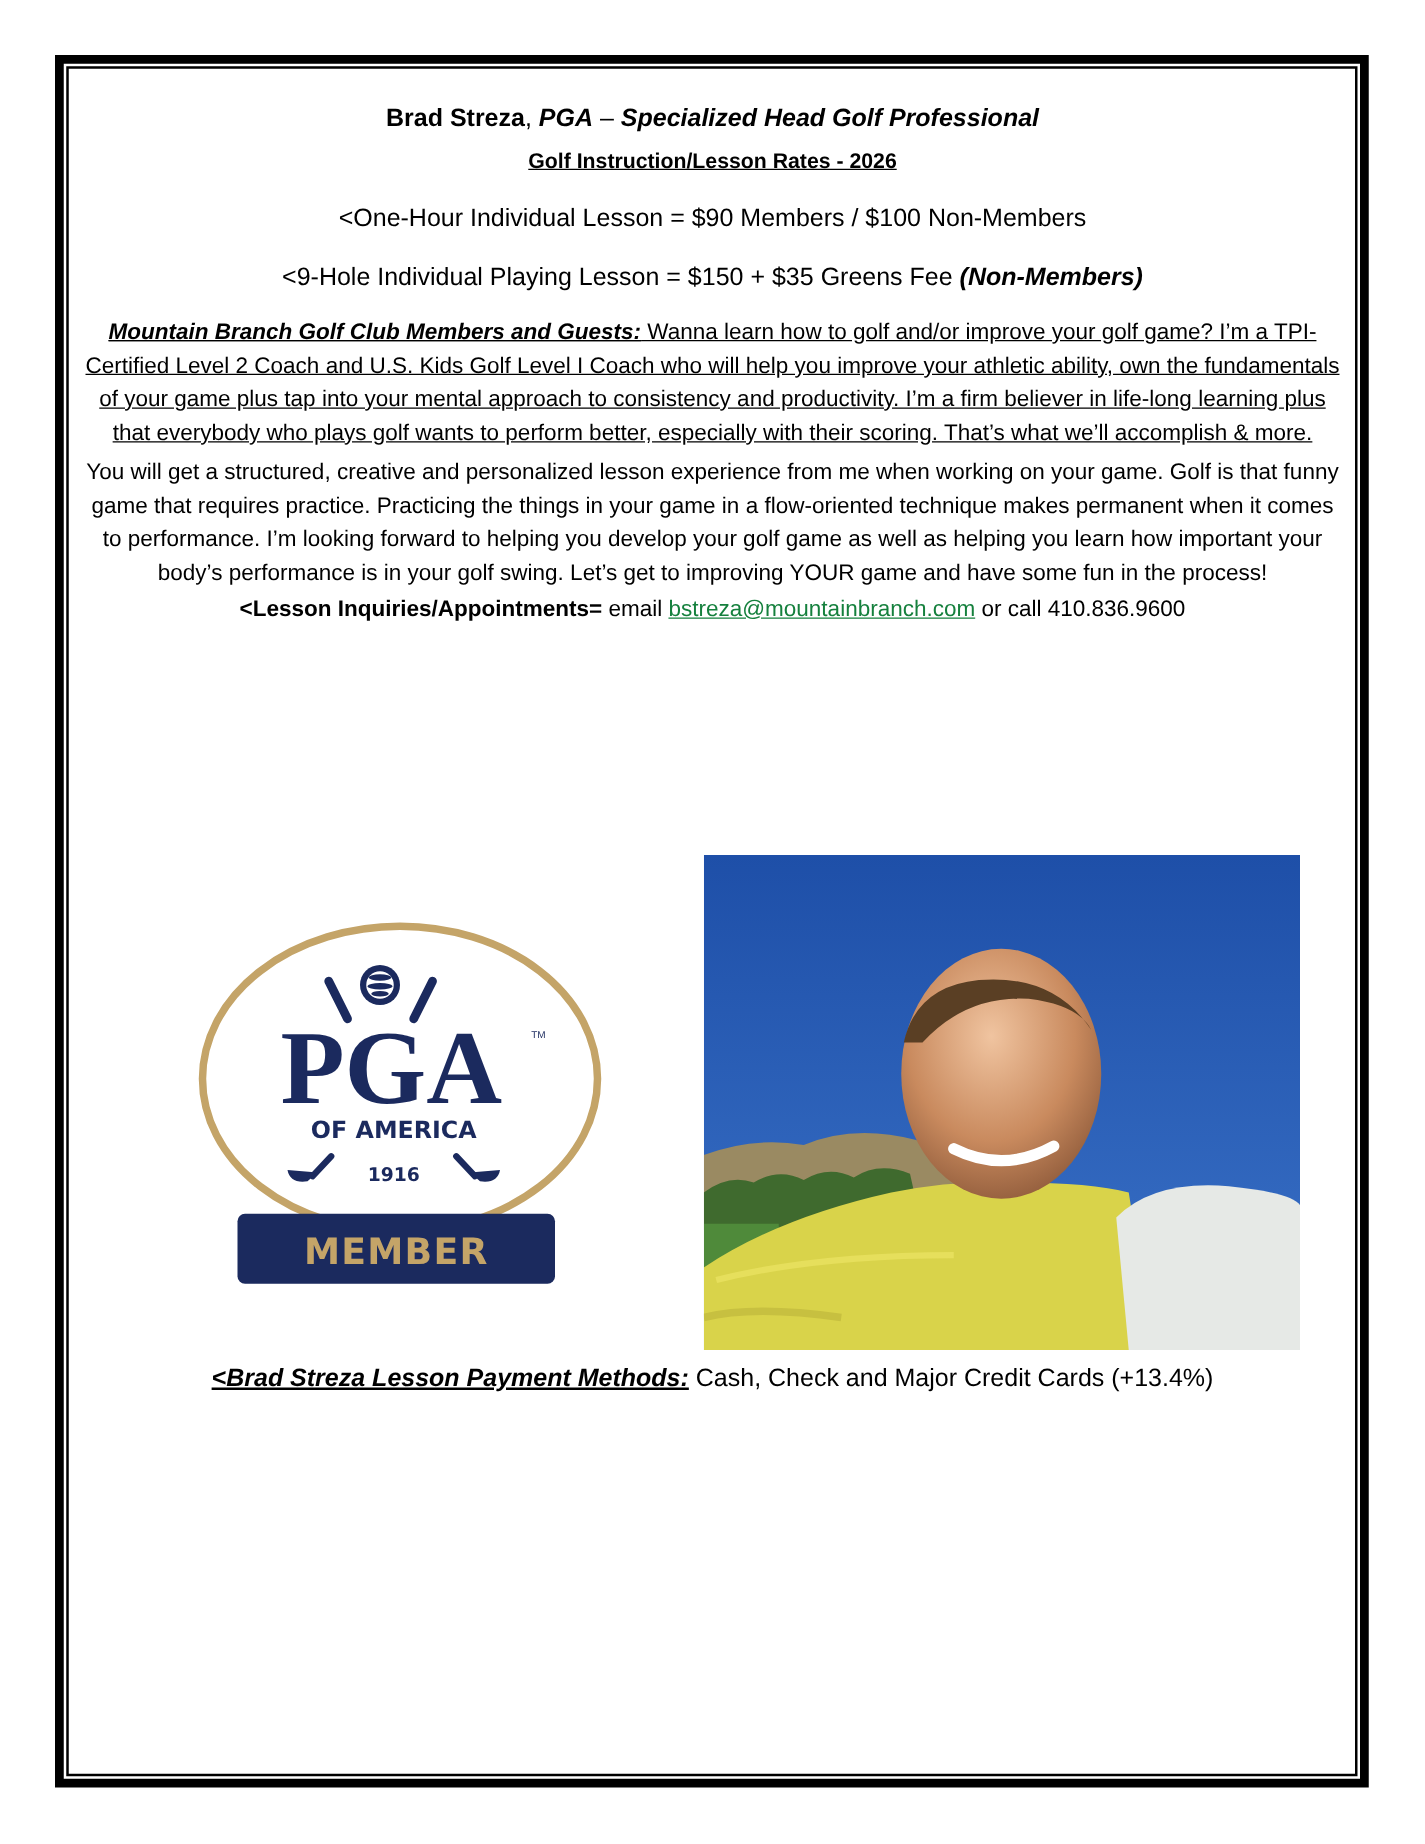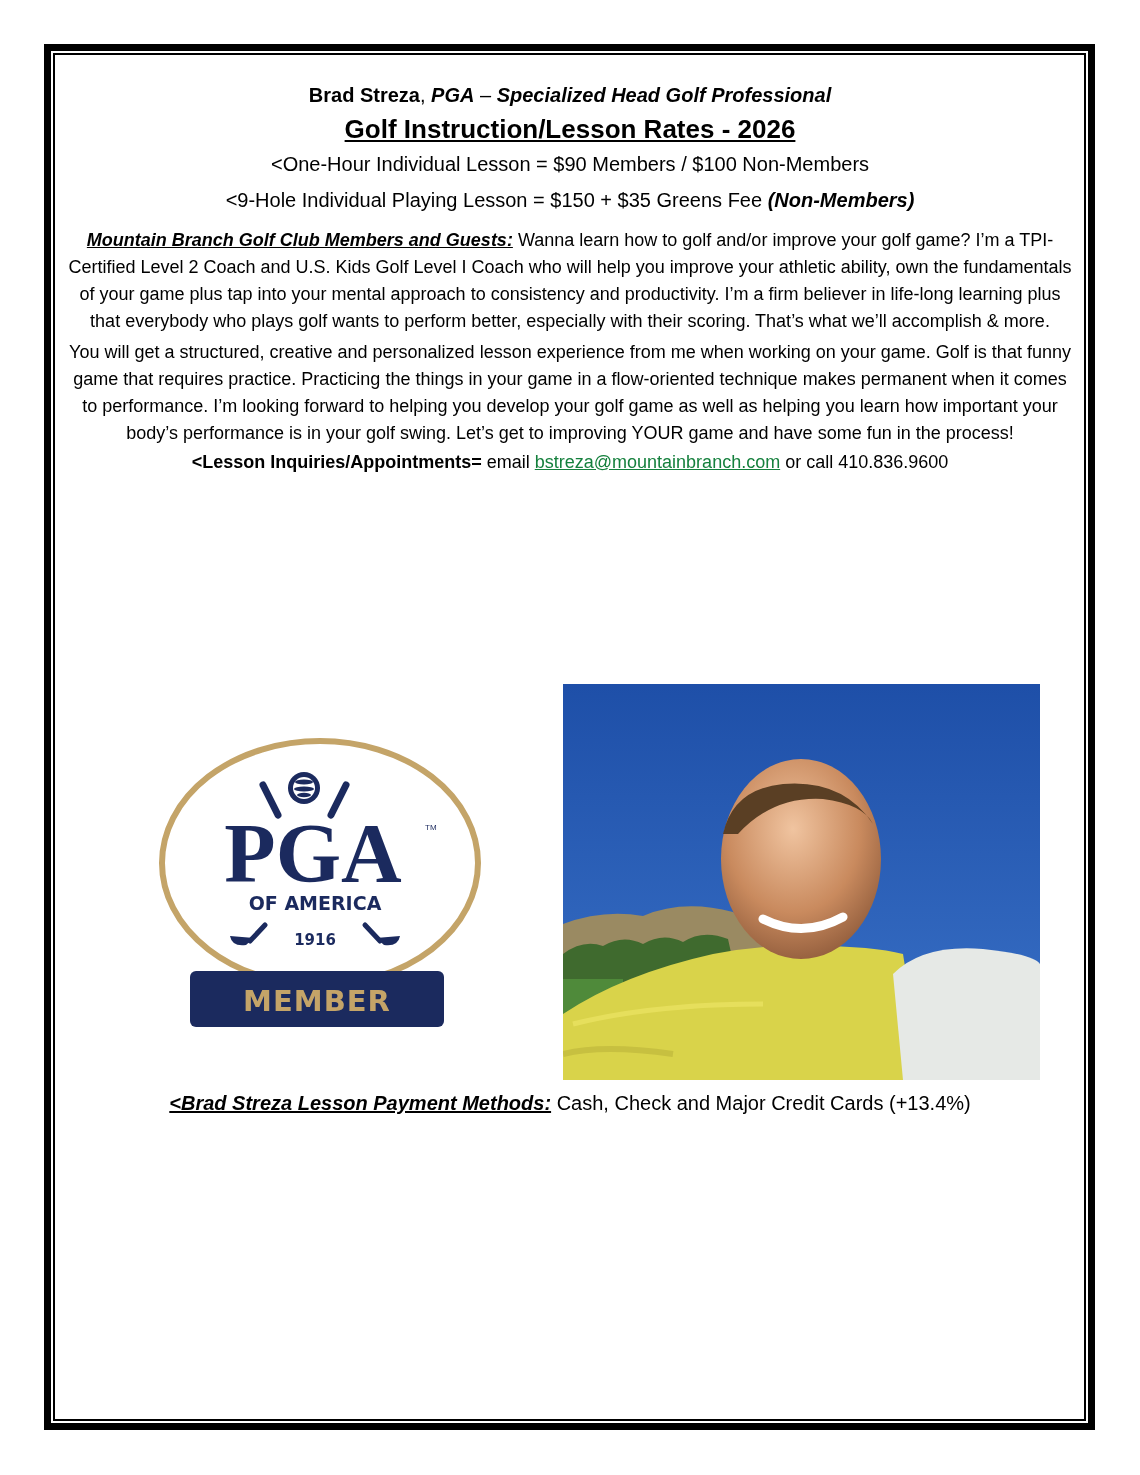--- a/index.html
+++ b/index.html
@@ -6,25 +6,25 @@
   body { width: 1140px; height: 1475px; position: relative; overflow: hidden;
          font-family: "Liberation Sans", sans-serif; color: #000; }
   .frame-outer { position: absolute; left: 44px; top: 44px; width: 1051px; height: 1386px;
                  border: 7px solid #000; box-sizing: border-box; }
   .frame-inner { position: absolute; left: 2px; top: 2px; right: 2px; bottom: 2px;
                  border: 2px solid #000; box-sizing: border-box; }
   .content { position: absolute; left: 60px; top: 78px; width: 1020px; text-align: center; }
   .title { font-size: 20px; font-weight: bold; line-height: 34px; margin: 0; }
   .title .nb { font-weight: normal; }
   .title i { font-style: italic; }
-  .subtitle { font-size: 26px; font-weight: bold; text-decoration: underline; line-height: 34px; margin: 0; }
-  .rate { font-size: 20px; line-height: 33.5px; margin: 2px; }
+  .subtitle { font-size: 17px; font-weight: bold; text-decoration: underline; line-height: 34px; margin: 0; }
+  .rate { font-size: 20px; line-height: 33.5px; margin: 13px; }
   .rate b { font-style: italic; text-align: center; }
   .para { font-size: 18px; line-height: 27px; margin: 0; padding: 0 8px; }
-  .para1 { margin-top: 10px; }
+  .para1 { margin-top: 10px; text-decoration: underline; }
   .para2 { margin-top: 4px; }
   .lead { font-weight: bold; font-style: italic; text-decoration: underline; }
   .inquiry { font-size: 18px; line-height: 30px; margin: 0; }
   .inquiry .lbl { font-weight: bold; }
   .inquiry a { color: #15803d; text-decoration: underline; }
   .logo { position: absolute; left: 150px; top: 735px; width: 340px; height: 300px; }
   .photo { position: absolute; left: 563px; top: 684px; width: 477px; height: 396px; overflow: hidden; }
   .payment { position: absolute; left: 60px; top: 1088px; width: 1020px; text-align: center;
              font-size: 20px; line-height: 30px; }
   .payment .lead { font-weight: bold; font-style: italic; text-decoration: underline; }

